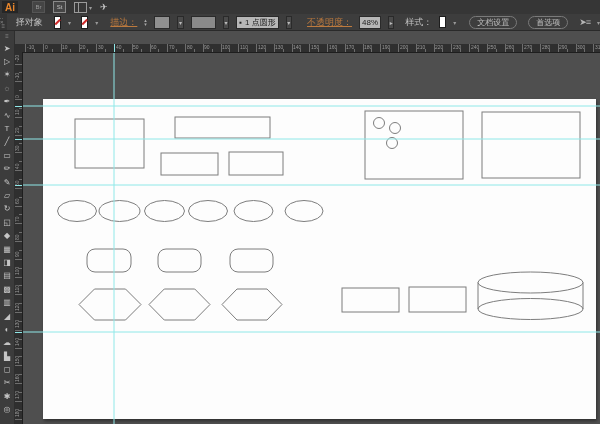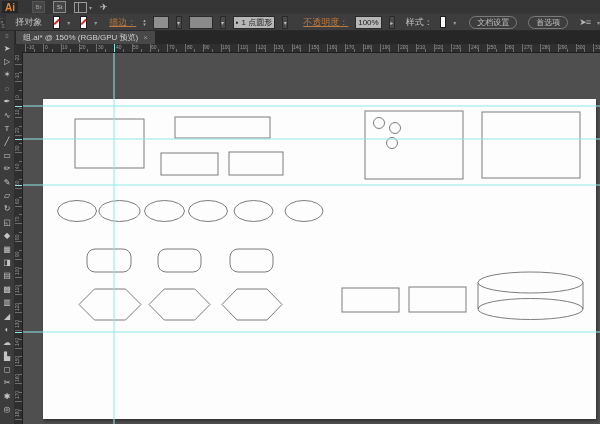--- a/index.html
+++ b/index.html
@@ -106,37 +106,31 @@
     <span class="field" style="width:22px"></span>
     <span class="arrow-btn">▾</span>
     <span class="field" style="width:40px;background:#8a8a8a"></span>
     <span class="arrow-btn">▾</span>
     <span class="field light" style="width:48px;gap:3px">
       <span>▪</span>
       <span>1 点圆形</span>
     </span>
     <span class="arrow-btn">▾</span>
     <span class="link-label" style="margin-left:8px">不透明度：</span>
-    <span class="field light" style="width:26px">100%</span>
+    <span class="field light" style="width:26px">48%</span>
     <span class="arrow-btn">▸</span>
     <span class="cb-label" style="margin-left:4px">样式：</span>
     <span class="style-swatch"></span>
     <span class="dd">▾</span>
     <span class="cb-button" style="margin-left:6px">文档设置</span>
     <span class="cb-button" style="margin-left:4px">首选项</span>
     <span class="sel-similar" style="margin-left:4px">➤≡</span>
     <span class="dd">▾</span>
   </div>
 
-  <div class="tabbar">
-    <div class="doc-tab">
-      <span>组.ai* @ 150% (RGB/GPU 预览)</span>
-      <span class="tab-close">×</span>
-    </div>
-  </div>
 
   <div class="toolbar">
     <div class="tool-grip">≡</div>
     <div id="tool-list" style="display:flex;flex-direction:column;">
         <div class="tool">➤</div>
         <div class="tool">▷</div>
         <div class="tool">✶</div>
         <div class="tool">◌</div>
         <div class="tool">✒</div>
         <div class="tool">∿</div>

